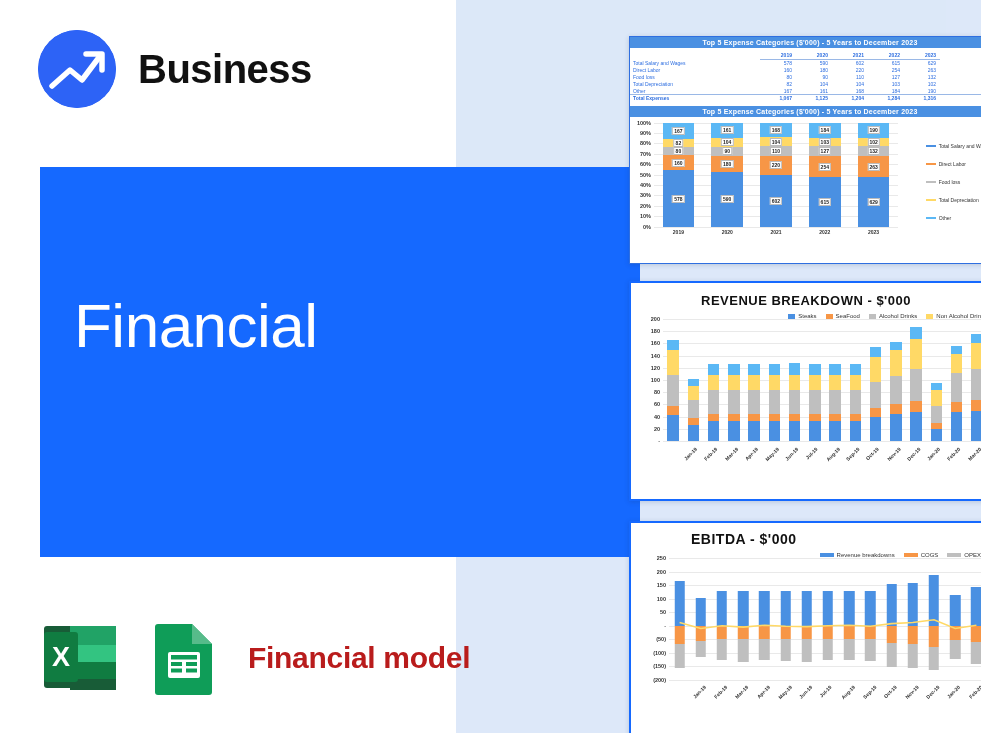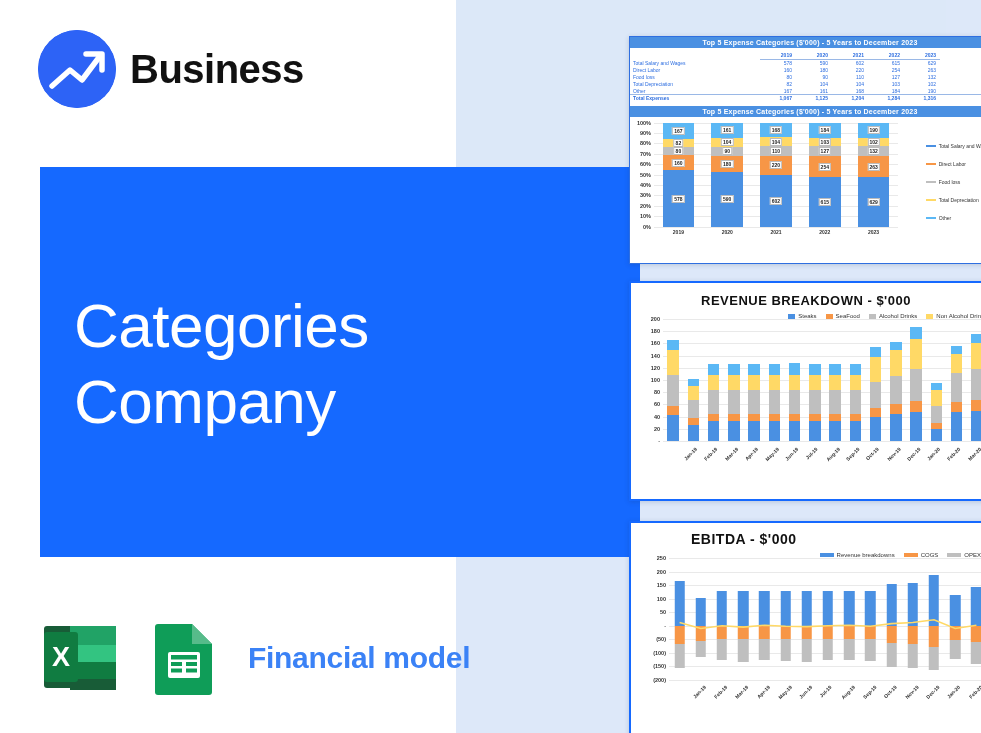--- a/index.html
+++ b/index.html
@@ -24,39 +24,39 @@
     background:#1569ff;
   }
   .panel-white-strip{
     position:absolute;left:0;top:557px;width:456px;height:176px;background:#fff;
   }
   .panel-white-top{
     position:absolute;left:0;top:0;width:456px;height:167px;background:#fff;
   }
 
   
-  .logo{position:absolute;left:38px;top:30px;display:flex;align-items:center;gap:14px;}
+  .logo{position:absolute;left:38px;top:30px;display:flex;align-items:center;gap:22px;}
   .logo-mark{width:78px;height:78px;border-radius:50%;background:#2d63f6;position:relative;overflow:hidden;flex:none;}
   .logo-mark svg{position:absolute;left:0;top:0;}
   .logo-text{display:flex;flex-direction:column;line-height:1;}
   .logo-line1{font-size:40px;font-weight:bold;color:#111;letter-spacing:-0.5px;}
   .logo-line2{font-size:31px;font-weight:bold;color:#111;letter-spacing:5px;margin-top:5px;}
   .logo-line2 .kit{color:#2d63f6;}
 
   
   .hero-title{
     position:absolute;left:74px;top:288px;width:520px;
     color:#ffffff;font-size:62px;line-height:1.22;font-weight:400;
     letter-spacing:-0.5px;
   }
 
   
   .footer{position:absolute;left:40px;top:618px;display:flex;align-items:center;gap:24px;}
   .icon-box{width:80px;height:80px;flex:none;}
-  .footer-label{font-size:30px;font-weight:bold;color:#3b82f6;letter-spacing:-0.3px;}
+  .footer-label{font-size:30px;font-weight:bold;color:#b91c1c;letter-spacing:-0.3px;}
 
   
   .card{position:absolute;background:#fff;box-shadow:0 1px 5px rgba(20,40,80,.18);}
   .card-expense{left:629px;top:36px;width:360px;height:226px;border:1px solid #2f6fe0;}
   .card-revenue{left:629px;top:281px;width:360px;height:216px;border:2px solid #1569ff;}
   .card-ebitda{left:629px;top:521px;width:360px;height:212px;border:2px solid #1569ff;}
 
   .xl-titlebar{
     background:#4a90e2;color:#fff;font-weight:bold;font-size:7px;
     text-align:center;padding:2px 0;letter-spacing:.2px;white-space:nowrap;overflow:hidden;
@@ -109,22 +109,21 @@
         <path d="M14 56 L32 40 L44 50 L62 26" stroke="#fff" stroke-width="5.5" fill="none" stroke-linecap="round" stroke-linejoin="round"></path>
         <path d="M48 24 L64 24 L64 40" stroke="#fff" stroke-width="5.5" fill="none" stroke-linecap="round" stroke-linejoin="round"></path>
       </svg>
     </div>
     <div class="logo-text">
       <div class="logo-line1">Business</div>
     </div>
   </div>
 
   <div class="hero-title">
-    <div>Categories</div>
-    <div>Company</div>
+    <div>Financial</div>
   </div>
 
   <div class="footer">
     <div class="icon-box">
       <svg width="80" height="80" viewBox="0 0 80 80">
         <rect x="4" y="8" width="38" height="62" rx="3" fill="#185c37"></rect>
         <rect x="30" y="8" width="46" height="19" fill="#21a366"></rect>
         <rect x="30" y="27" width="46" height="17" fill="#33c481"></rect>
         <rect x="30" y="44" width="46" height="17" fill="#107c41"></rect>
         <rect x="30" y="61" width="46" height="11" fill="#185c37"></rect>

